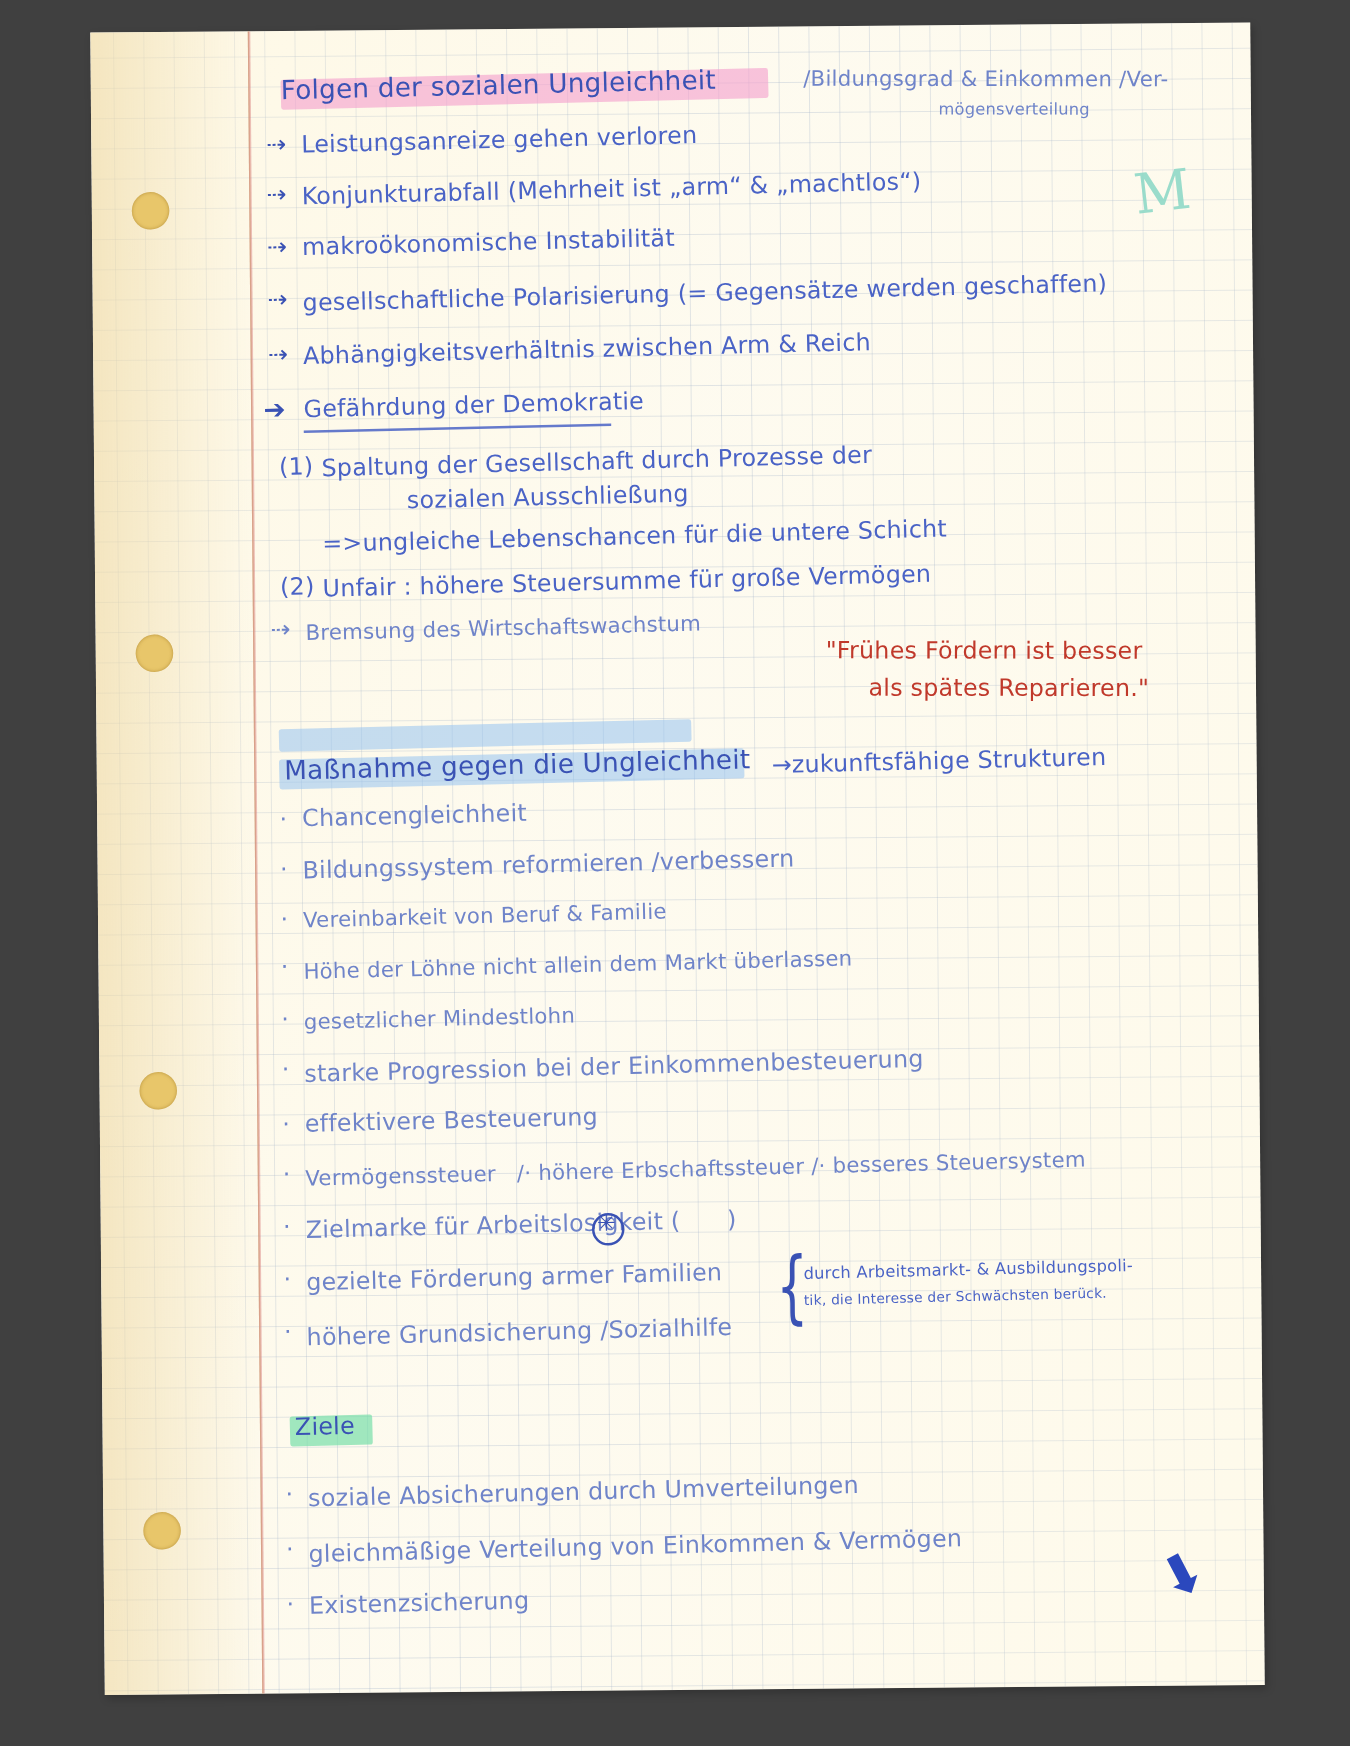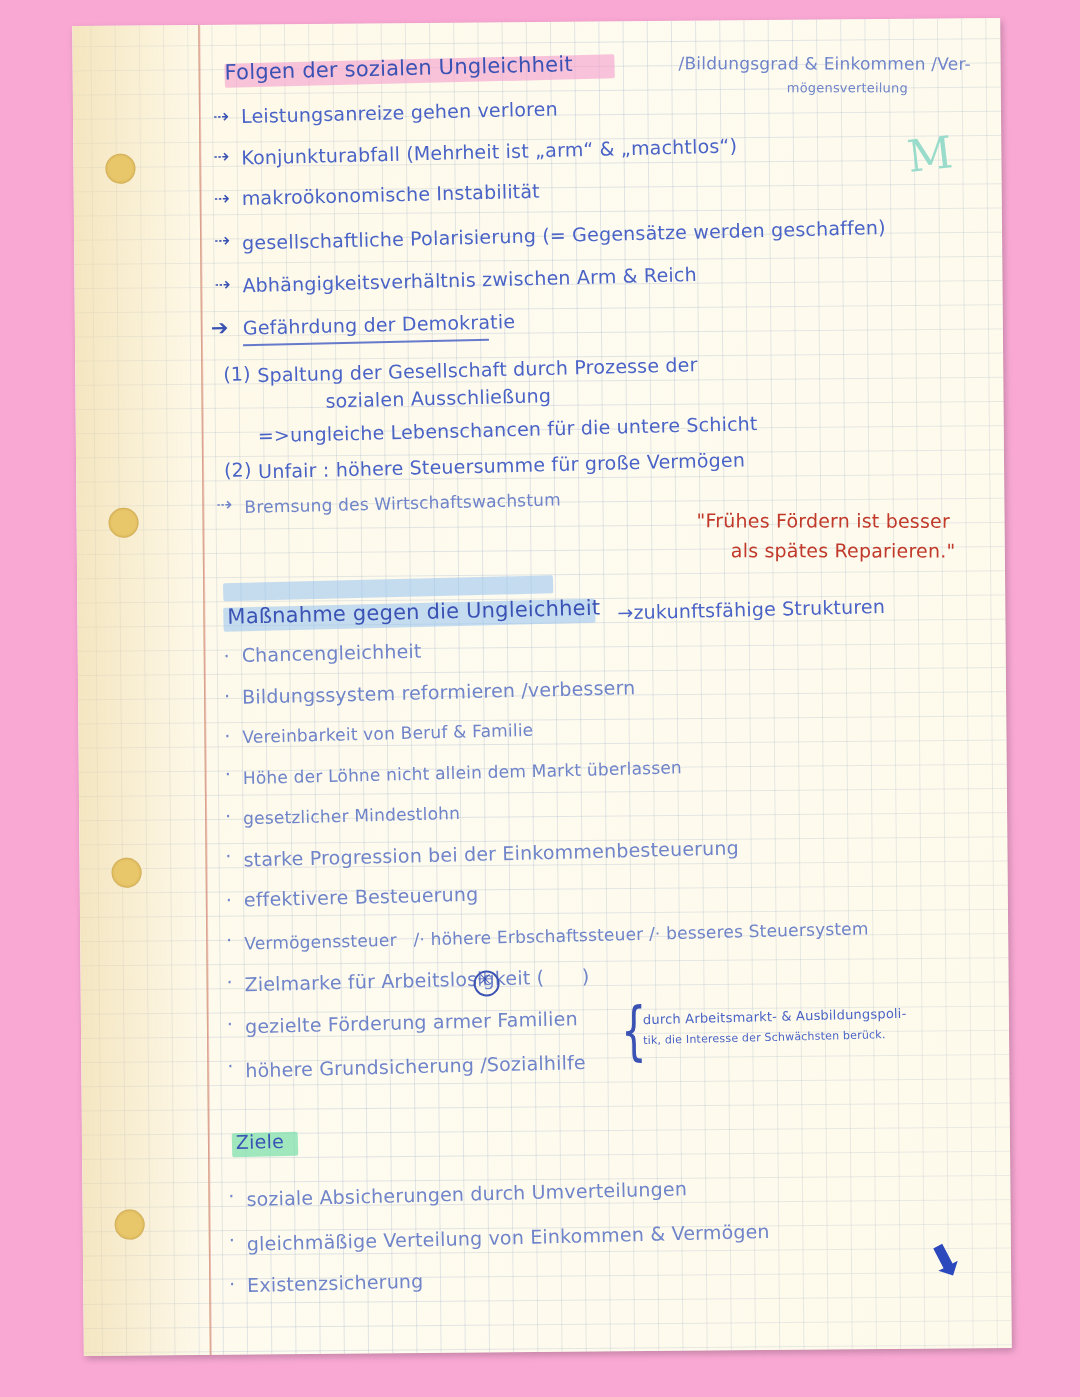--- a/index.html
+++ b/index.html
@@ -12,21 +12,21 @@
     height: 1397px;
     position: relative;
     font-family: "DejaVu Sans", sans-serif;
     overflow: hidden;
   }
 
   
   #page {
     position: absolute;
     inset: 0;
-    background: #f9a8d4;
+    background: #404040;
   }
 
   #paper {
     position: absolute;
     left: 78px;
     top: 22px;
     width: 928px;
     height: 1330px;
     background: #fdfaf0;
     box-shadow: 2px 3px 7px rgba(0,0,0,0.22);
@@ -84,21 +84,21 @@
     white-space: pre;
     line-height: 1.05;
     letter-spacing: 0.2px;
   }
   .blue   { color: #3a52b4; }
   .blue2  { color: #4a63c6; }
   .pale   { color: #6f84c9; }
   .red    { color: #c0392b; }
 
   .tilt1 { transform: rotate(-0.9deg); }
-  .tilt3 { transform: rotate(0.6deg); margin-left: 36px; }
+  .tilt3 { transform: rotate(0.6deg); }
 
   .sz-lg { font-size: 21px; }
   .sz-md { font-size: 19px; }
   .sz-sm { font-size: 17px; }
   .sz-xs { font-size: 13px; }
   .sz-xxs{ font-size: 11px; }
 
   
   .hl-pink {
     position: absolute;

